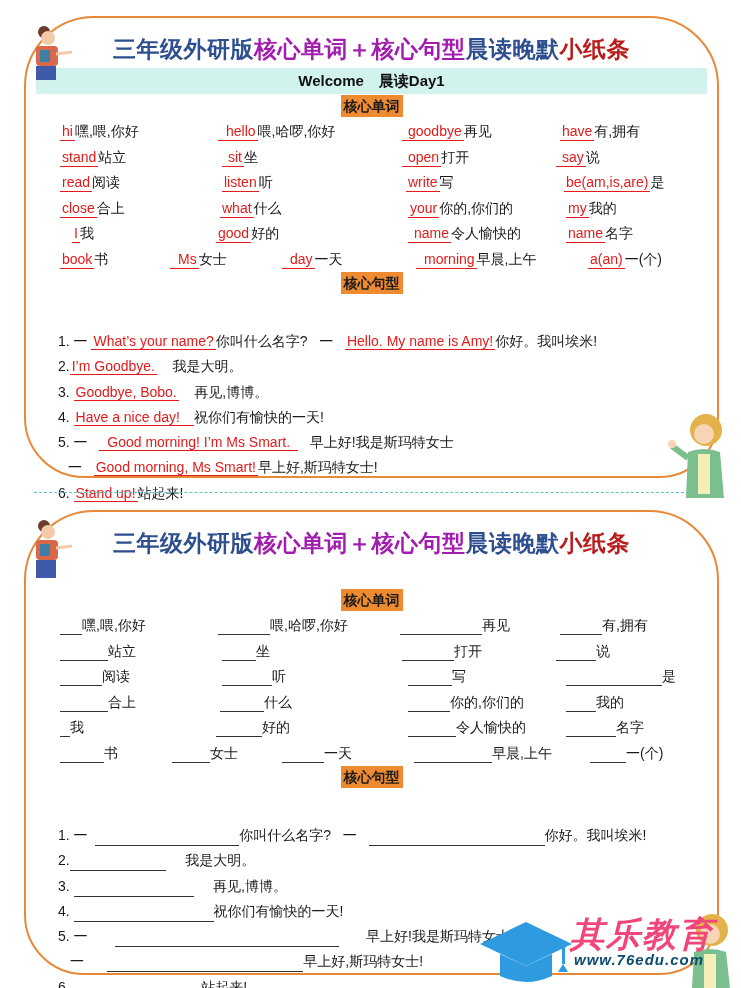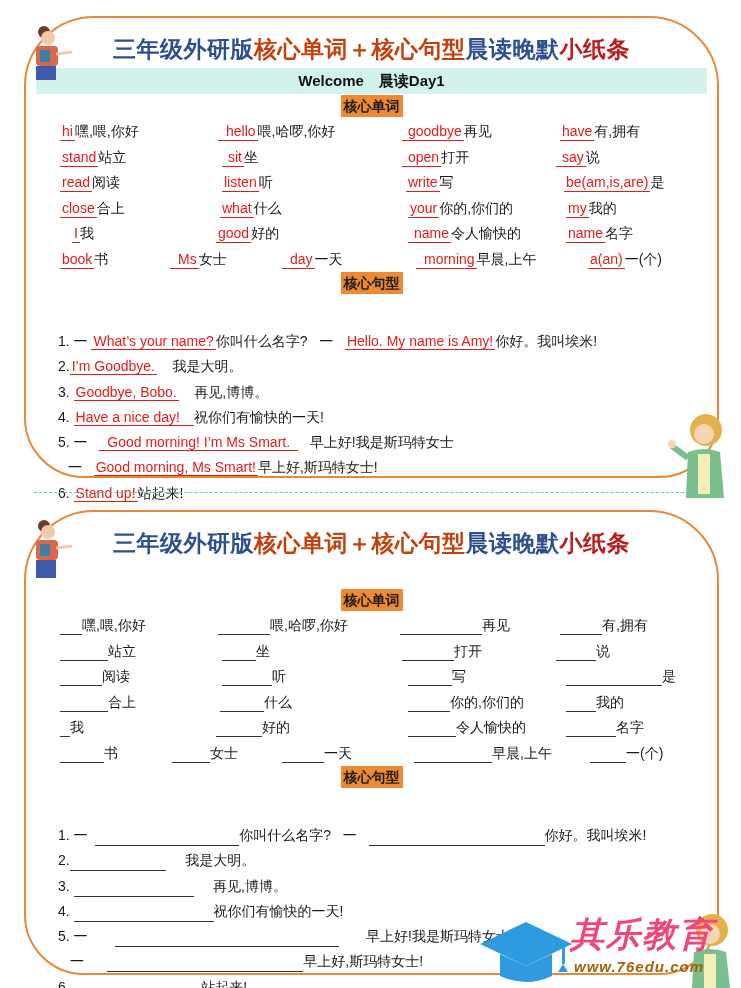--- a/index.html
+++ b/index.html
@@ -14,21 +14,21 @@
     border-top-color: #e8893a;
   }
   #card-morning { top: 16px; height: 462px; }
   #card-evening { top: 510px; height: 465px; }
   .title {
     position: absolute; top: 16px; left: 0; right: 0; text-align: center;
     font-size: 23px; font-weight: bold; letter-spacing: 0.5px;
     font-family: "DejaVu Sans", sans-serif;
   }
   .title .blue { color: #2e4f8f; }
-  .title .red { color: #c2410c; }
+  .title .red { color: #a21caf; }
   .title .black { color: #b91c1c; }
   .band {
     position: absolute; top: 50px; left: 10px; right: 10px; height: 26px;
     background: #d2f2ee; text-align: center; font-size: 15px; line-height: 26px;
     color: #111; font-weight: bold;
   }
   .badge {
     position: absolute; left: 50%; transform: translateX(-50%);
     background: #ee8a2f; color: #1a1a1a; font-weight: bold; font-size: 14px;
     padding: 2px 3px; height: 22px; line-height: 18px;
@@ -52,22 +52,22 @@
     position: absolute; top: 492px; left: 34px; width: 660px;
     border-top: 1px dashed #5fc4c4;
   }
   .figure { position: absolute; }
   .watermark { position: absolute; left: 478px; top: 910px; width: 263px; height: 78px; font-style: italic; }
   .wm-text {
     position: absolute; left: 92px; top: 2px; font-size: 34px; font-weight: bold;
     color: #f0467a; letter-spacing: 2px; font-family: "DejaVu Sans", sans-serif;
   }
   .wm-url {
-    position: absolute; left: 96px; top: 48px; font-size: 15px; font-weight: bold;
-    color: #a16207; letter-spacing: 1px;
+    position: absolute; left: 96px; top: 41px; font-size: 15px; font-weight: bold;
+    color: #0c4a6e; letter-spacing: 1px;
   }
 </style>
 </head>
 <body>
 
 <div class="card" id="card-morning">
   <div class="title">
     <span class="blue">三年级外研版</span><span class="red">核心单词＋核心句型</span><span class="blue">晨读晚默</span><span class="black">小纸条</span>
   </div>
   <div class="band">Welcome　晨读Day1</div>

